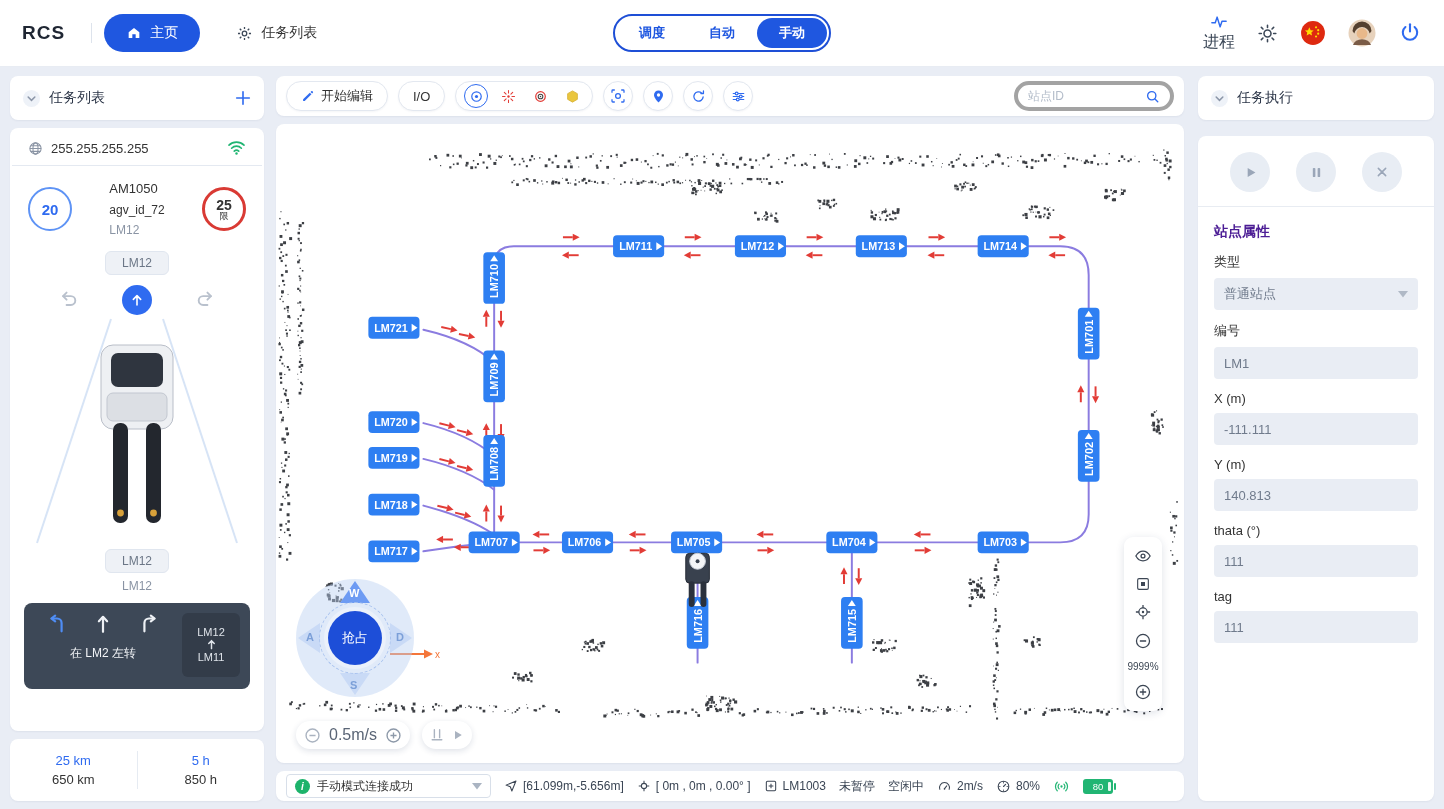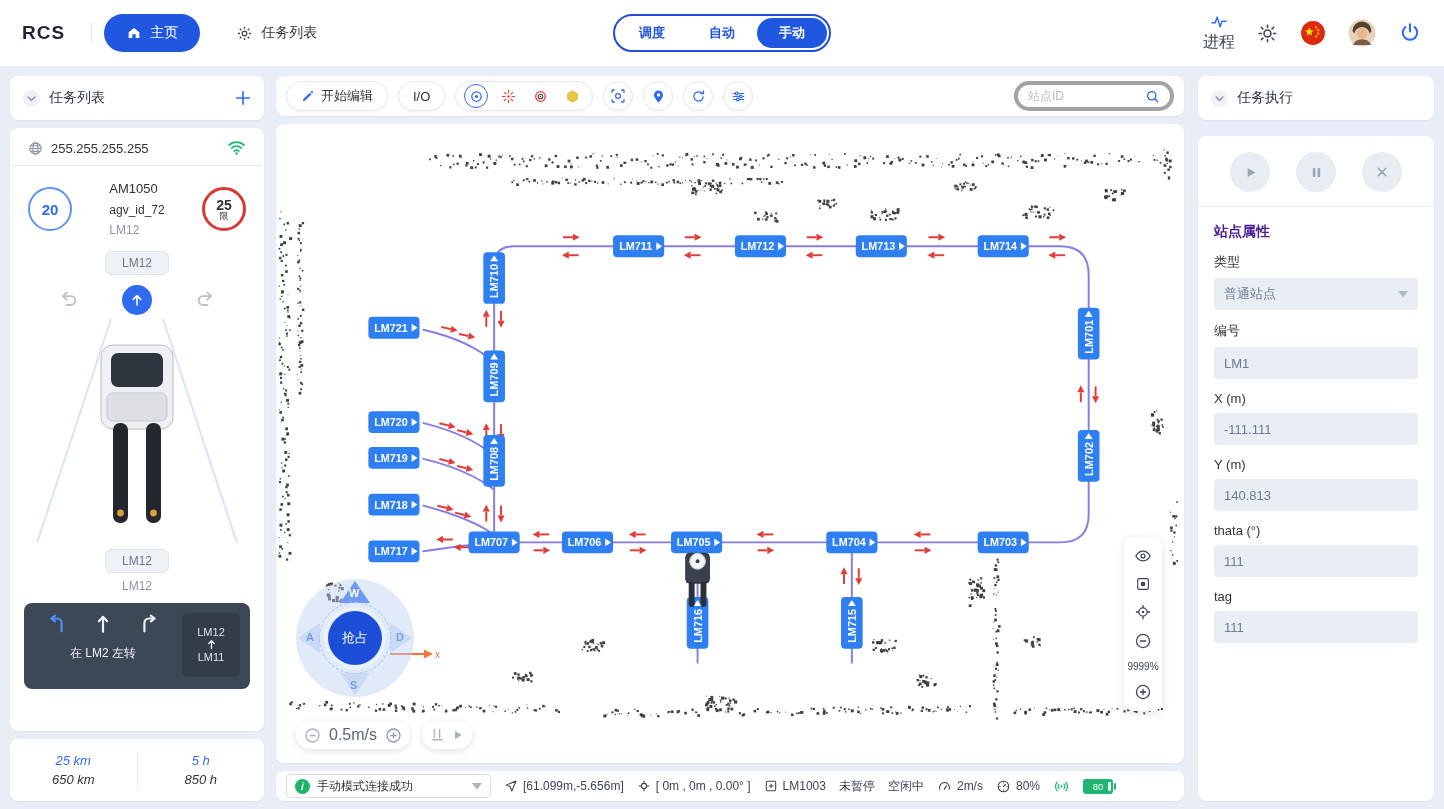--- a/index.html
+++ b/index.html
@@ -48,21 +48,21 @@
   .gray-lab{text-align:center;color:#8a94a4;font-size:12px;margin-top:2px;}
   .arrows-row{display:flex;align-items:center;justify-content:center;gap:42px;margin:6px 0 0;}
   .up-circle{width:30px;height:30px;border-radius:50%;background:#2f6bf0;display:flex;align-items:center;justify-content:center;}
   .agv-visual{height:228px;display:flex;justify-content:center;margin-top:2px;}
   .turn-panel{margin:10px 14px 8px;background:#3d4857;border-radius:8px;padding:10px 10px 12px;display:flex;gap:10px;color:#fff;}
   .turn-left-col{flex:1;display:flex;flex-direction:column;}
   .turn-arrows{display:flex;justify-content:space-around;align-items:center;}
   .turn-hint{text-align:center;font-size:12px;margin-top:10px;color:#f2f4f7;}
   .turn-route{width:58px;min-height:64px;background:#333c49;border-radius:6px;display:flex;flex-direction:column;align-items:center;justify-content:center;gap:1px;font-size:11px;color:#dfe4ea;}
   .stats-card{height:62px;display:flex;align-items:stretch;padding:6px 0;}
-  .stat-cell{flex:1;display:flex;flex-direction:column;align-items:center;justify-content:center;gap:4px;font-style:italic;}
+  .stat-cell{flex:1;display:flex;flex-direction:column;align-items:center;justify-content:center;gap:4px;}
   .stat-cell .t{color:#2f6bf0;}
   .stat-cell .b{color:#333;}
   .stat-div{width:1px;background:#e6ebf2;margin:6px 0;}
 
   
   .toolbar{height:40px;display:flex;align-items:center;gap:10px;padding:0 10px;}
   .tb-pill{display:flex;align-items:center;gap:6px;height:30px;padding:0 14px;border:1px solid #e3e8f0;border-radius:16px;background:#fff;cursor:pointer;color:#333;box-shadow:0 1px 2px rgba(30,50,90,.05);}
   .tb-circle{width:30px;height:30px;border:1px solid #e3e8f0;border-radius:50%;background:#fff;display:flex;align-items:center;justify-content:center;cursor:pointer;box-shadow:0 1px 2px rgba(30,50,90,.05);}
   .tb-group{display:flex;align-items:center;gap:8px;height:30px;padding:0 8px;border:1px solid #e3e8f0;border-radius:16px;background:#fff;box-shadow:0 1px 2px rgba(30,50,90,.05);}
   .tb-group .gi{width:24px;height:24px;display:flex;align-items:center;justify-content:center;border-radius:50%;cursor:pointer;}

